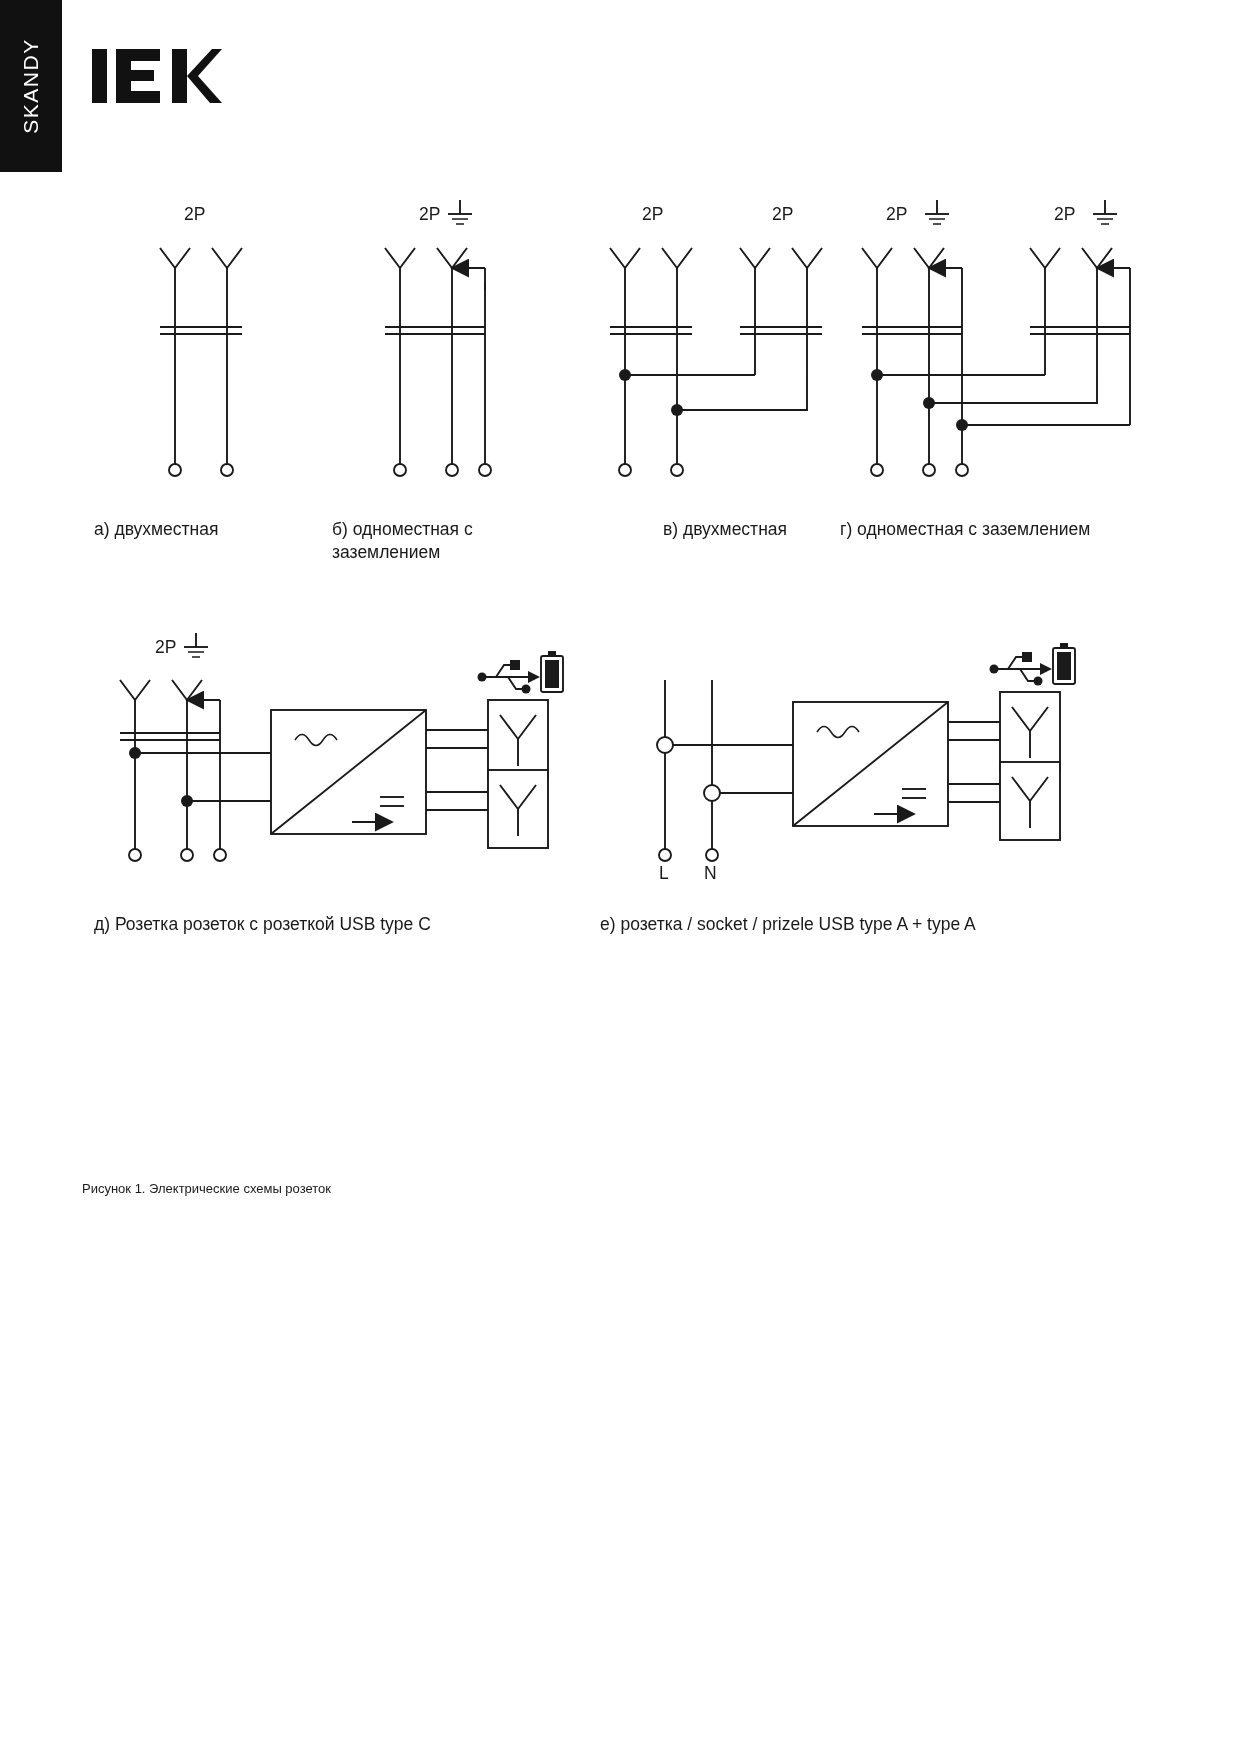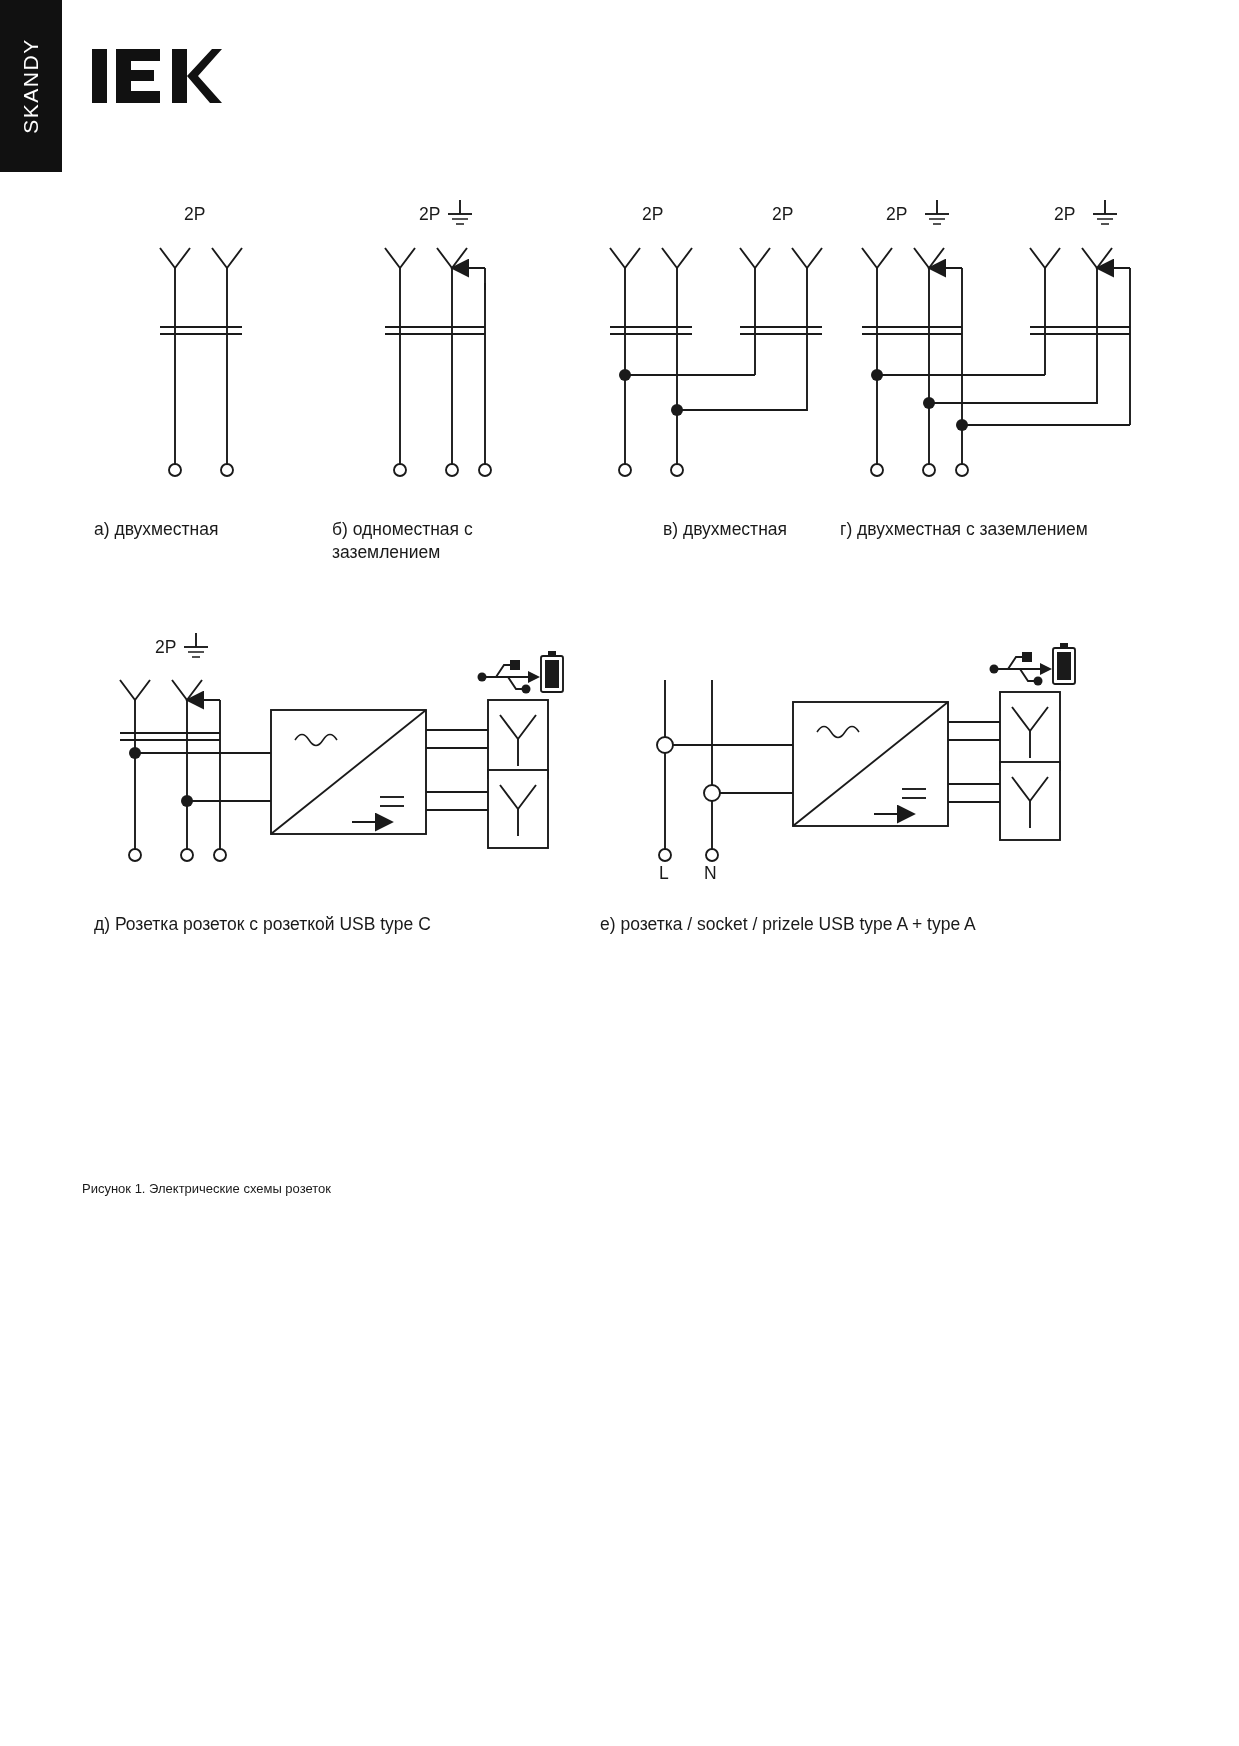--- a/index.html
+++ b/index.html
@@ -340,17 +340,17 @@
 
 <div class="cap" style="left:155px; top:636px;">2P</div>
 
 <div class="cap" style="left:659px; top:862px;">L</div>
 <div class="cap" style="left:704px; top:862px;">N</div>
 
 <div class="cap" style="left:94px; top:518px; width:220px;">а) двухместная</div>
 <div class="cap" style="left:332px; top:518px; width:230px;">б) одноместная с
 заземлением</div>
 <div class="cap" style="left:620px; top:518px; width:230px;margin-left:43px;">в) двухместная</div>
-<div class="cap" style="left:840px; top:518px; width:320px;">г) двухместная с заземлением</div>
+<div class="cap" style="left:840px; top:518px; width:320px;">г) одноместная с заземлением</div>
 <div class="cap" style="left:94px; top:913px; width:430px;">д) Розетка розеток с розеткой USB type C</div>
 <div class="cap" style="left:600px; top:913px; width:470px;">е) розетка / socket / prizele USB type A + type A</div>
 
 <div class="fig-title">Рисунок 1. Электрические схемы розеток</div>
 
 </body></html>

